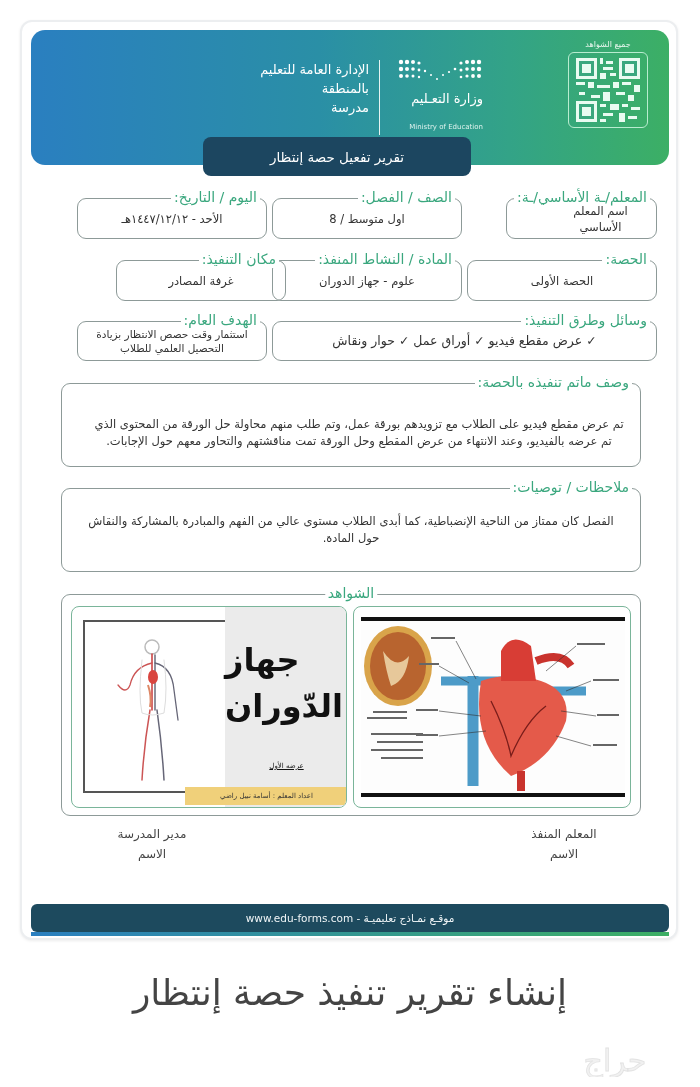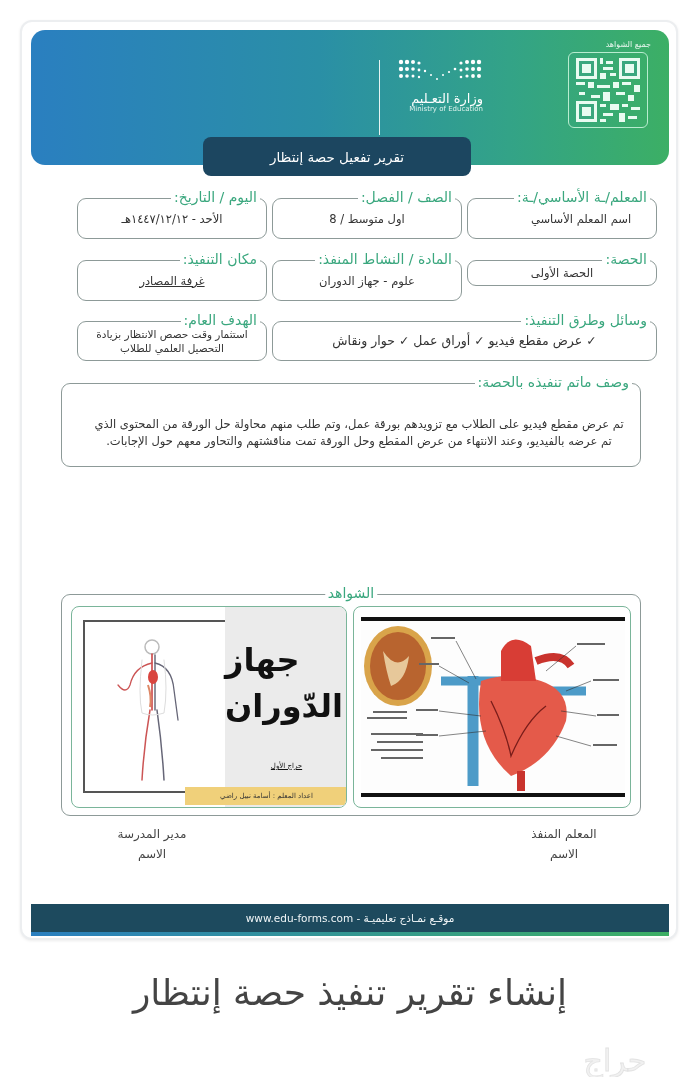--- a/index.html
+++ b/index.html
@@ -11,32 +11,32 @@
       background: #fff; border: 2px solid #eceef0; border-radius: 12px;
       box-shadow: 0 1px 3px rgba(0,0,0,0.08);
     }
 
     
     .header {
       position: absolute; left: 9px; top: 8px; width: 638px; height: 135px;
       border-radius: 14px;
       background: linear-gradient(90deg, #2a7fc0 0%, #2a8fa6 45%, #33a387 75%, #3caf65 100%);
     }
-    .qr-wrap { position: absolute; right: 18px; top: 10px; width: 86px; }
+    .qr-wrap { position: absolute; right: 18px; top: 10px; width: 86px; text-align: center; }
     .qr-label { font-size: 8px; color: #e8f7ee; display: block; margin-bottom: 3px; }
     .qr-box {
       width: 80px; height: 76px; margin: 0 auto; border: 1.5px solid #b9ecd0; border-radius: 6px;
       display: flex; align-items: center; justify-content: center;
     }
     .qr-box svg { width: 64px; height: 64px; }
 
     .ministry { position: absolute; right: 186px; top: 28px; width: 96px; text-align: right; }
     .ministry-dots { width: 86px; height: 26px; display: block; margin-right: 0; margin-left: auto; }
     .ministry-ar { color: #fff; font-size: 13px; display: block; margin-top: 8px; line-height: 1; }
-    .ministry-en { color: #dff3ee; font-size: 7px; display: block; direction: ltr; text-align: right; margin-top: 0; }
+    .ministry-en { color: #dff3ee; font-size: 7px; display: block; direction: ltr; text-align: right; margin-top: 18px; }
     .ministry-sep { position: absolute; right: 289px; top: 30px; width: 1.5px; height: 75px; background: #e6f3f2; }
 
     .directorate { position: absolute; right: 300px; top: 30px; color: #fff; font-size: 13px; line-height: 19px; text-align: right; }
     .directorate span { display: block; }
 
     .title-bar {
       position: absolute; left: 181px; top: 115px; width: 268px; height: 39px;
       background: #1c4660; border-radius: 8px; color: #fff; font-size: 13.5px;
       display: flex; align-items: center; justify-content: center;
     }
@@ -80,21 +80,21 @@
     .img-right svg { position: absolute; left: 0; top: 0; width: 264px; height: 172px; }
 
     
     .sig { position: absolute; top: 802px; width: 120px; text-align: center; font-size: 12px; color: #444; line-height: 20px; }
     .sig span { display: block; }
 
     
     .footer {
       position: absolute; left: 9px; top: 882px; width: 638px; height: 28px;
       background: #1d4a5e; color: #f0f5f7; font-size: 10.5px;
-      display: flex; align-items: center; justify-content: center;
+      display: flex; align-items: center; justify-content: center; border-radius: 6px;
     }
     .footer::after {
       content: ""; position: absolute; left: 0; right: 0; bottom: -4px; height: 4px;
       background: linear-gradient(90deg, #2a7fc0, #3caf65);
     }
 
     .caption {
       position: absolute; left: 0; width: 700px; top: 968px; text-align: center;
       font-size: 36px; color: #444; line-height: 50px;
     }
@@ -186,64 +186,73 @@
             <circle cx="70" cy="18" r="1.6"></circle>
             <circle cx="76" cy="18" r="1.9"></circle>
             <circle cx="82" cy="18" r="2"></circle>
         </g>
       </svg>
       <span class="ministry-ar">وزارة التعـليم</span>
       <span class="ministry-en">Ministry of Education</span>
     </div>
     <div class="ministry-sep"></div>
 
+    <div class="directorate">
+      <span>الإدارة العامة للتعليم</span>
+      <span>بالمنطقة</span>
+      <span>مدرسة</span>
+    </div>
   </div>
 
   <div class="title-bar">تقرير تفعيل حصة إنتظار</div>
 
-  <div class="field" style="right:19px; top:176px; width:190px; height:41px;padding-left:44px;">
+  <div class="field" style="right:19px; top:176px; width:151px; height:41px;padding-left:44px;">
     <span class="field-label">المعلم/ـة الأساسي/ـة:</span>
     <span class="field-value">اسم المعلم الأساسي</span>
   </div>
   <div class="field" style="right:214px; top:176px; width:190px; height:41px;">
     <span class="field-label">الصف / الفصل:</span>
     <span class="field-value">اول متوسط / 8</span>
   </div>
   <div class="field" style="right:409px; top:176px; width:190px; height:41px;">
     <span class="field-label">اليوم / التاريخ:</span>
     <span class="field-value">الأحد - ١٤٤٧/١٢/١٢هـ</span>
   </div>
 
-  <div class="field" style="right:19px; top:238px; width:190px; height:26px;">
+  <div class="field" style="right:19px; top:238px; width:190px; height:41px;">
     <span class="field-label">الحصة:</span>
     <span class="field-value">الحصة الأولى</span>
   </div>
   <div class="field" style="right:214px; top:238px; width:190px; height:41px;">
     <span class="field-label">المادة / النشاط المنفذ:</span>
     <span class="field-value">علوم - جهاز الدوران</span>
   </div>
-  <div class="field" style="right:409px; top:238px; width:190px; height:41px;text-decoration:underline;">
+  <div class="field" style="right:390px; top:238px; width:170px; height:41px;">
     <span class="field-label">مكان التنفيذ:</span>
     <span class="field-value">غرفة المصادر</span>
   </div>
 
   <div class="field" style="right:409px; top:299px; width:190px; height:40px;">
     <span class="field-label">الهدف العام:</span>
     <span class="field-value" style="font-size:10.5px; line-height:14px;">استثمار وقت حصص الانتظار بزيادة التحصيل العلمي للطلاب</span>
   </div>
   <div class="field" style="right:19px; top:299px; width:385px; height:40px;">
     <span class="field-label">وسائل وطرق التنفيذ:</span>
     <span class="field-value" style="font-size:12.5px;">✓ عرض مقطع فيديو ✓ أوراق عمل ✓ حوار ونقاش</span>
   </div>
 
   <div class="wide" style="left:39px; top:361px; width:580px; height:84px;padding-left:16px;">
     <span class="field-label">وصف ماتم تنفيذه بالحصة:</span>
     <p class="para" style="margin-top:32px;">تم عرض مقطع فيديو على الطلاب مع تزويدهم بورقة عمل، وتم طلب منهم محاولة حل الورقة من المحتوى الذي تم عرضه بالفيديو، وعند الانتهاء من عرض المقطع وحل الورقة تمت مناقشتهم والتحاور معهم حول الإجابات.</p>
   </div>
 
+  <div class="wide" style="left:39px; top:466px; width:580px; height:84px;">
+    <span class="field-label">ملاحظات / توصيات:</span>
+    <p class="para" style="margin-top:24px;">الفصل كان ممتاز من الناحية الإنضباطية، كما أبدى الطلاب مستوى عالي من الفهم والمبادرة بالمشاركة والنقاش حول المادة.</p>
+  </div>
 
   <div class="evidence">
     <span class="field-label">الشواهد</span>
 
     <div class="img-left">
       <div class="panel-white"></div>
       <svg class="body" viewBox="0 0 80 150">
         <g fill="none" stroke-linecap="round">
           <circle cx="40" cy="12" r="7" stroke="#bbb" stroke-width="1.5"></circle>
           <path d="M40 19 L40 75" stroke="#c44" stroke-width="1.6"></path>
@@ -255,21 +264,21 @@
           <path d="M30 25 Q26 60 30 78 Q40 82 52 78 Q56 55 52 25" stroke="#ddd" stroke-width="1"></path>
         </g>
         <ellipse cx="41" cy="42" rx="5" ry="7" fill="#d9453f"></ellipse>
         <path d="M36 50 Q40 62 38 72" stroke="#d86" stroke-width="2" fill="none"></path>
       </svg>
       <div class="panel-gray"></div>
       <div class="bigtitle">
         <div>جهاز</div>
         <div>الدّوران</div>
       </div>
-      <div class="part">حراج الأول</div>
+      <div class="part">عرضه الأول</div>
       <div class="author-bar">اعداد المعلم : أسامة نبيل راضي</div>
     </div>
 
     <div class="img-right">
       <div class="frame">
         <svg viewBox="0 0 264 172">
           <ellipse cx="37" cy="45" rx="34" ry="40" fill="#d9a44a"></ellipse>
           <ellipse cx="37" cy="45" rx="28" ry="34" fill="#b8642f"></ellipse>
           <path d="M22 30 Q35 50 48 35 Q45 60 30 65 Q25 50 22 30Z" fill="#e7c89a"></path>
           <path d="M112 55 L112 165" stroke="#4d9bc8" stroke-width="11"></path>

